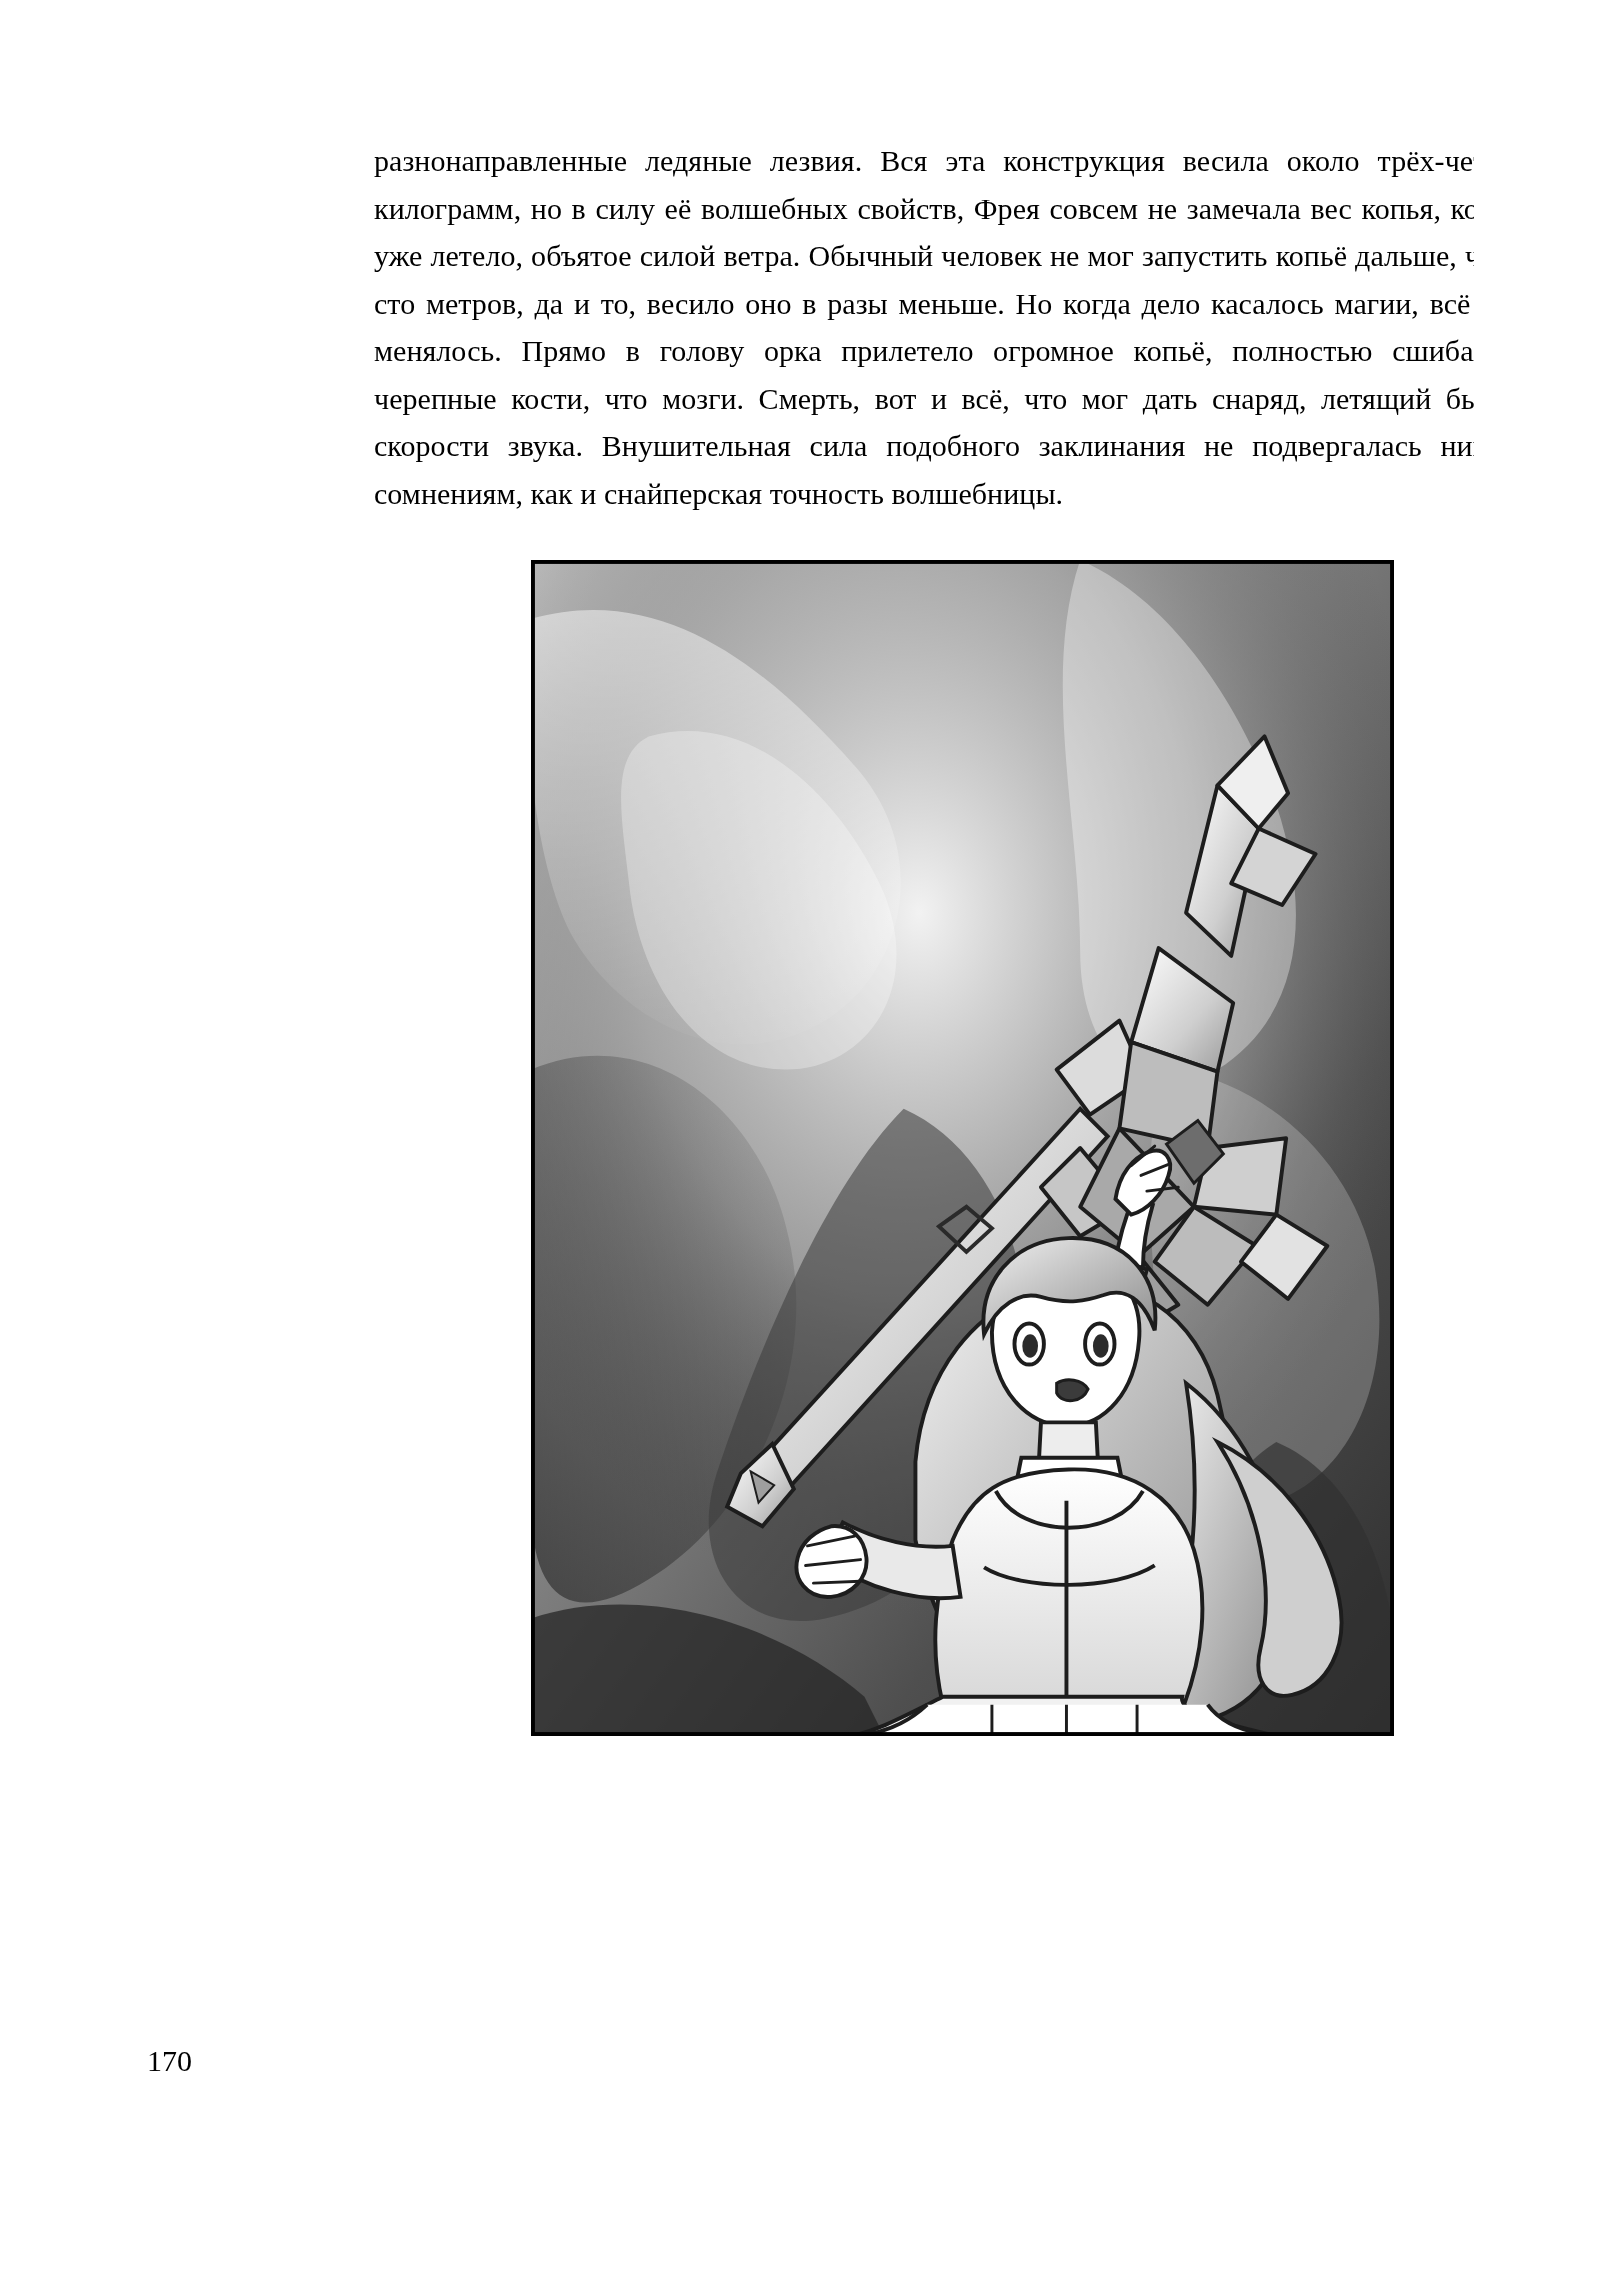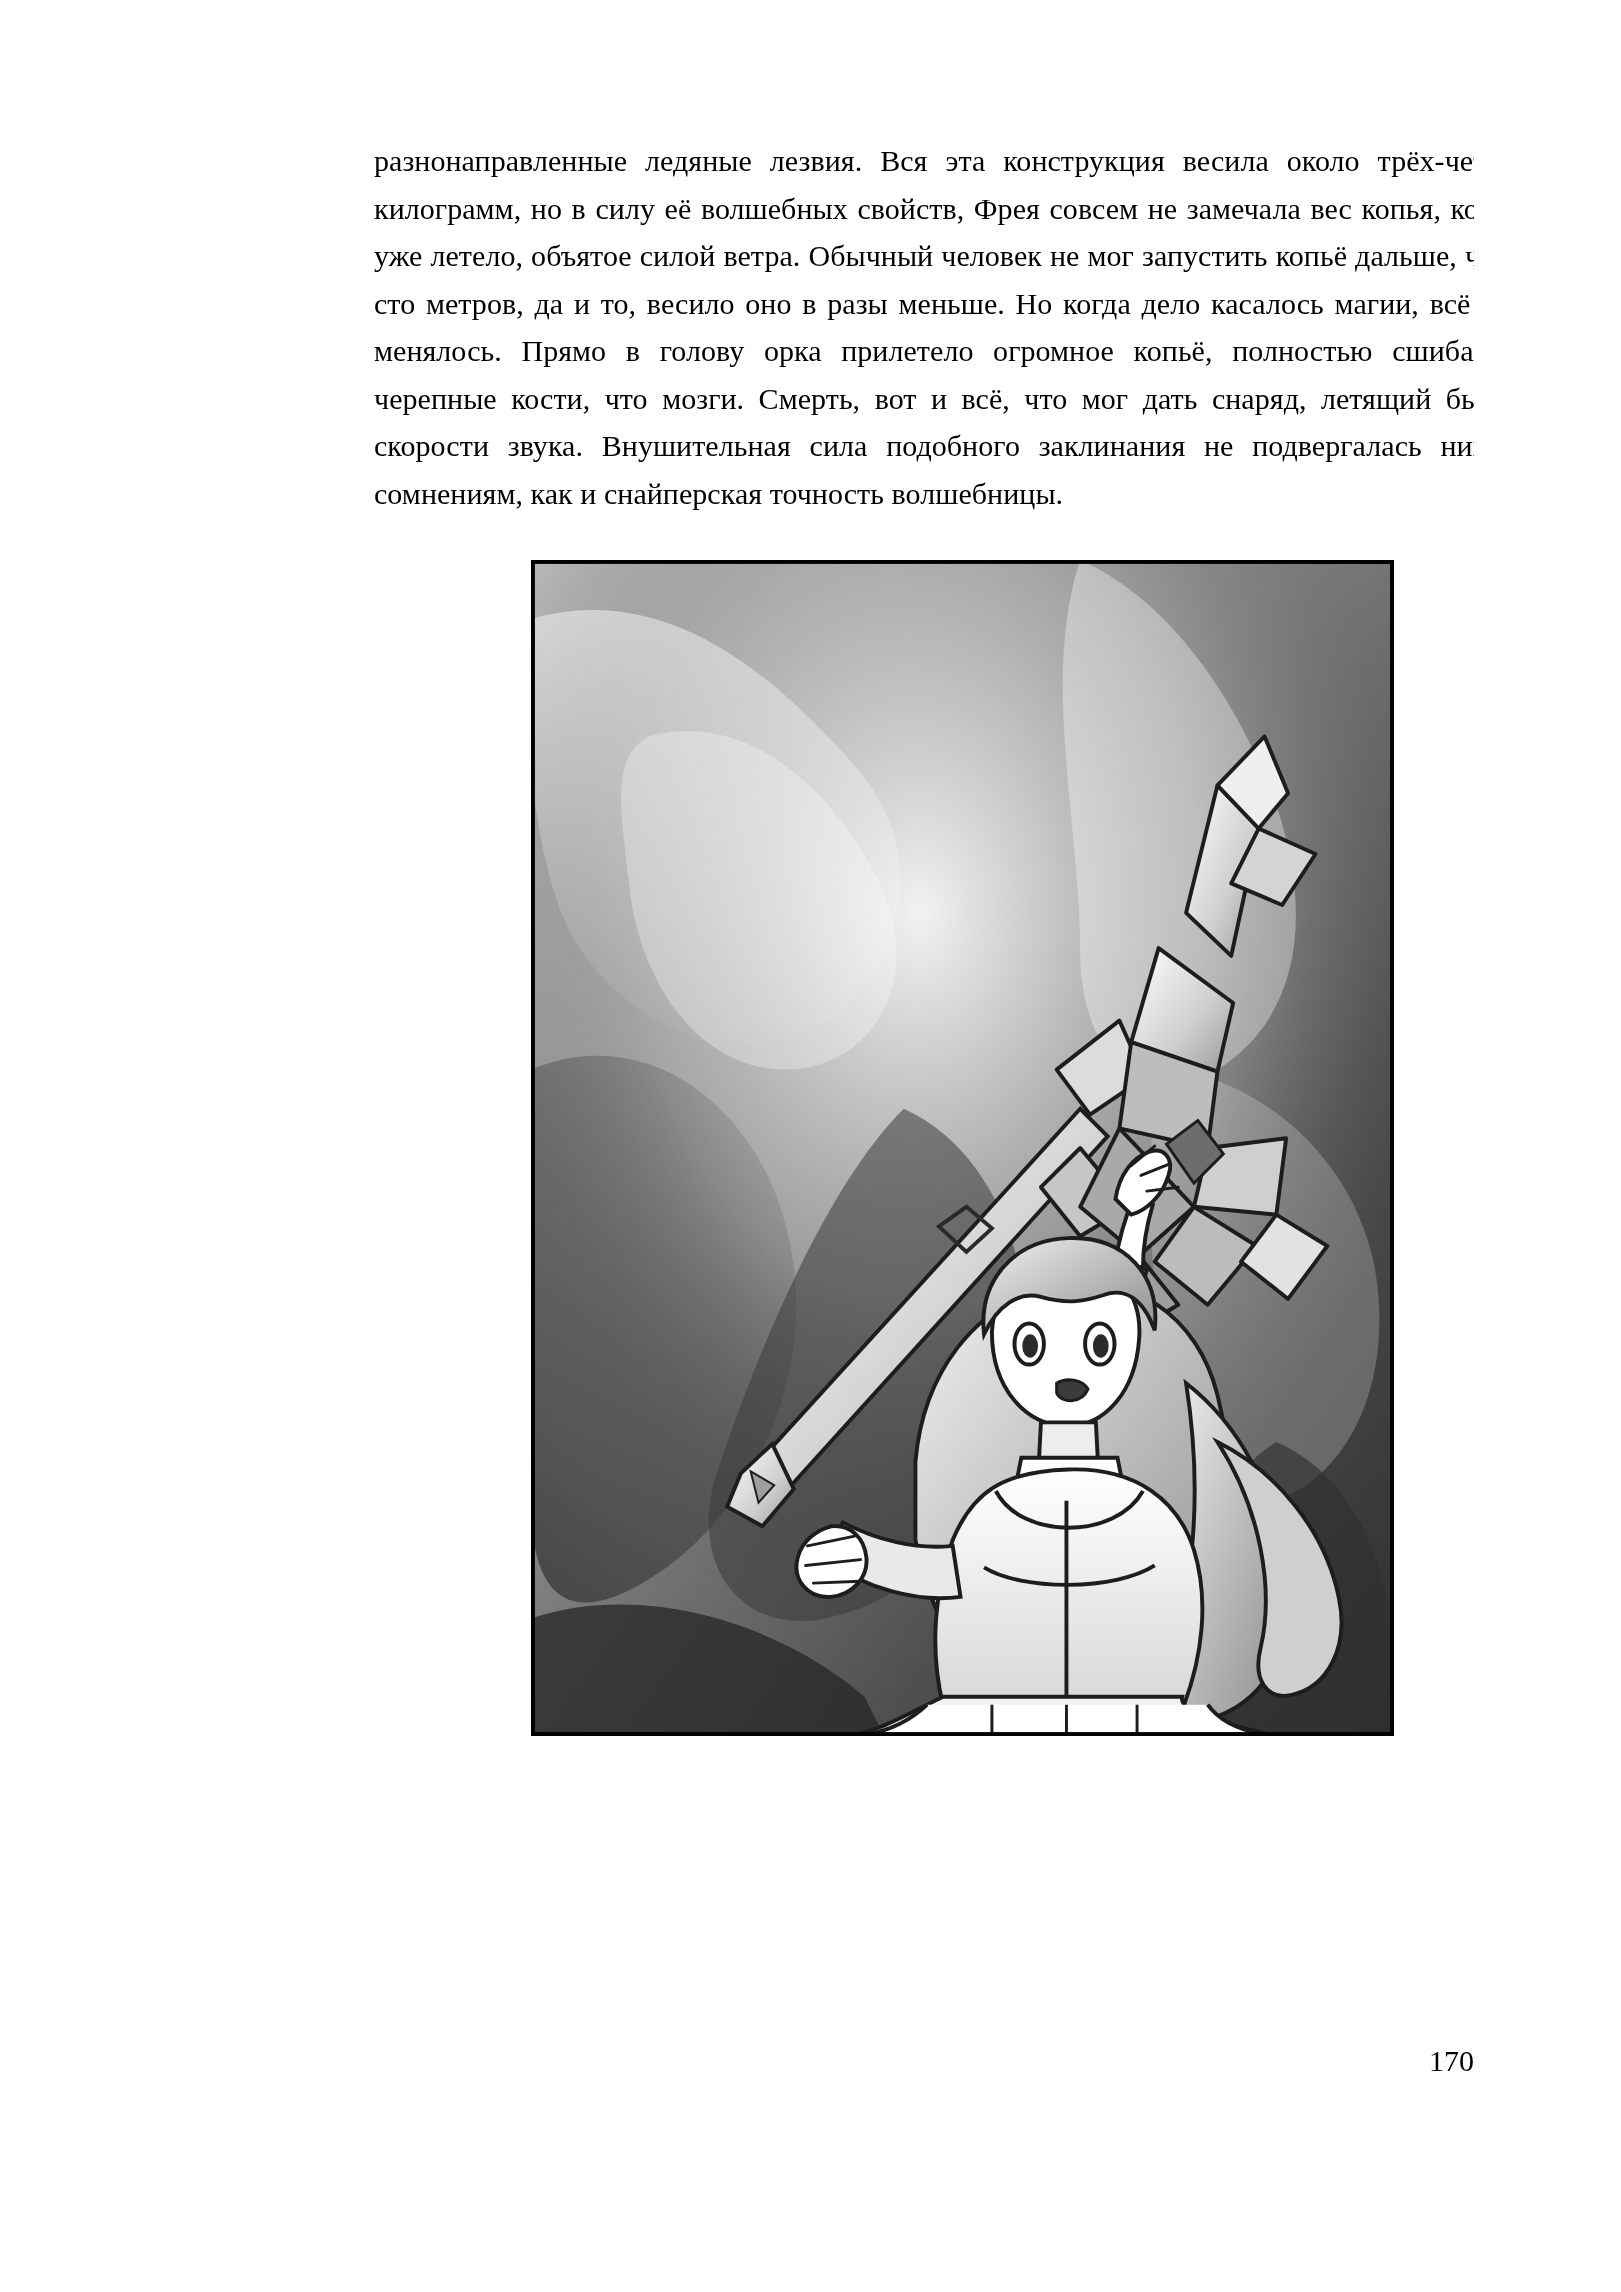--- a/index.html
+++ b/index.html
@@ -49,21 +49,21 @@
     height: 100%;
   }
   .para-after {
     margin-top: 51px;
   }
   .folio {
     position: absolute;
     left: 0;
     right: 0;
     top: 2044px;
-    text-align: right;
+    text-align: left;
     font-size: 30px;
     font-family: "Liberation Serif", "DejaVu Serif", serif;
   }
 </style>
 </head>
 <body>
 
 <div class="page">
 
   <div class="content">

